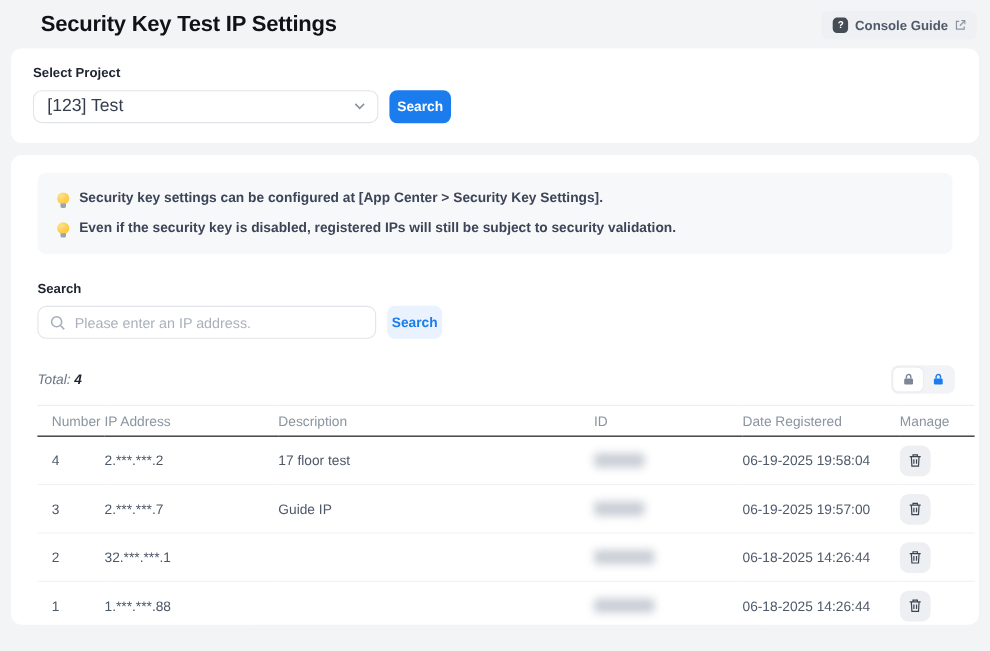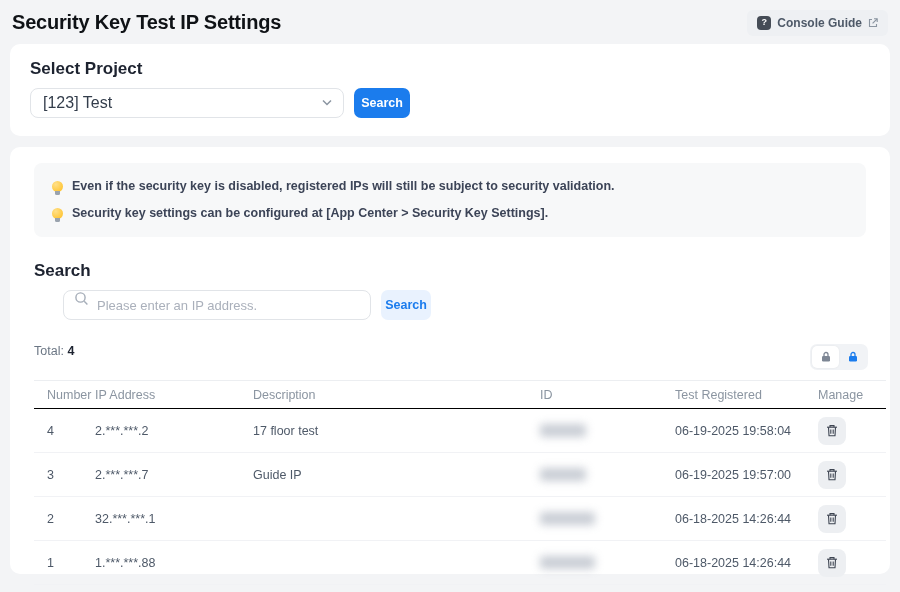--- a/index.html
+++ b/index.html
@@ -5,39 +5,39 @@
   * { margin:0; padding:0; box-sizing:border-box; }
   html,body { width:900px; height:592px; overflow:hidden; }
   body {
     background:#f3f4f6;
     font-family:"Liberation Sans", sans-serif;
     color:#333d4b;
     font-size:13px;
   }
   .page-header {
     display:flex; align-items:center; justify-content:space-between;
-    padding:9px 12px 8px 12px; height:44px;
+    padding:9px 12px 8px 12px; height:44px;margin-left:25px;
   }
   .page-title { font-size:20px; font-weight:800; color:#0f1216; letter-spacing:-0.2px; }
   .guide-btn {
     display:flex; align-items:center; gap:6px;
     background:#eef0f3; border:none; border-radius:6px;
     padding:6px 10px; font-size:12px; color:#4e5968; font-weight:600;
     cursor:pointer; font-family:inherit;
   }
   .guide-icon {
     width:14px; height:14px; border-radius:4px; background:#454c56;
     color:#fff; font-size:9px; font-weight:700; display:flex;
     align-items:center; justify-content:center; line-height:1;
   }
   .card {
     background:#fff; border-radius:10px; margin:0 10px;
   }
   .card.project-card { padding:15px 20px 18px 20px; }
-  .field-label { font-size:17px; font-weight:700; color:#1d2330; margin-bottom:9px; }
+  .field-label { font-size:12px; font-weight:700; color:#1d2330; margin-bottom:9px; }
   .project-row { display:flex; gap:10px; align-items:center; }
   .select-box {
     width:314px; height:30px; border:1px solid #e1e4e8; border-radius:8px;
     display:flex; align-items:center; justify-content:space-between;
     padding:0 10px 0 12px; background:#fff; cursor:pointer;
   }
   .select-value { color:#333d4b; font-size:16px; }
   .btn-primary {
     background:#1b7ced; color:#fff; border:none; border-radius:7px;
     font-size:12.5px; font-weight:700; cursor:pointer; font-family:inherit;
@@ -59,36 +59,37 @@
     background:radial-gradient(circle at 35% 30%, #ffe08a, #ffc83d 70%);
   }
   .bulb-icon .base {
     position:absolute; left:3px; bottom:-3px; width:5px; height:4px;
     background:#9aa3ae; border-radius:0 0 1.5px 1.5px;
   }
   .search-section { padding:24px 24px 0 24px; }
   .search-row { display:flex; align-items:center; gap:10px; }
   .search-input-wrap {
     width:308px; height:30px; border:1px solid #e1e4e8; border-radius:8px;
-    display:flex; padding:0 10px; gap:8px; background:#fff;margin-left:29px;
+    display:flex; align-items:center; padding:0 10px; gap:8px; background:#fff;
   }
   .search-input-wrap input {
     border:none; outline:none; flex:1; font-size:13px; font-family:inherit;
     color:#333d4b; background:transparent;
   }
   .search-input-wrap input::placeholder { color:#aab0bb; }
   .btn-light-search {
     background:#e9f2fe; color:#1b7ced; border:none; border-radius:7px;
     width:50px; height:30px; font-size:12.5px; font-weight:700;
     cursor:pointer; font-family:inherit;
   }
   .btn-register { margin-left:auto; width:78px; height:30px; }
   .summary-row {
-    display:flex; justify-content:space-between;
+    display:flex; align-items:center; justify-content:space-between;
     padding:24px 22px 10px 24px;
+    font-style:italic;
   }
   .total-text { font-size:12.5px; color:#6b7684; }
   .total-value { font-weight:700; color:#1d2330; }
   .lock-toggle {
     display:flex; align-items:center; background:#f1f3f6; border-radius:7px;
     padding:2px; gap:0;
   }
   .lock-seg {
     width:27px; height:22px; display:flex; align-items:center; justify-content:center;
     border:none; background:transparent; border-radius:5px; cursor:pointer;
@@ -152,28 +153,28 @@
 </div>
 
 <div class="card main-card">
 
   <div class="notice-box">
     <div class="notice-line">
       <span class="bulb-icon">
           <span class="glass"></span>
           <span class="base"></span>
         </span>
-      <span>Even if the security key is disabled, registered IPs will still be subject to security validation.</span>
+      <span>Security key settings can be configured at [App Center &gt; Security Key Settings].</span>
     </div>
     <div class="notice-line">
       <span class="bulb-icon">
           <span class="glass"></span>
           <span class="base"></span>
         </span>
-      <span>Security key settings can be configured at [App Center &gt; Security Key Settings].</span>
+      <span>Even if the security key is disabled, registered IPs will still be subject to security validation.</span>
     </div>
   </div>
 
   <div class="search-section">
     <div class="field-label">Search</div>
     <div class="search-row">
       <div class="search-input-wrap">
         <svg width="15" height="15" viewBox="0 0 15 15" fill="none" stroke="#a5adb8" stroke-width="1.4">
             <circle cx="6.5" cy="6.5" r="4.6"></circle>
             <path d="M10.2 10.2l3.2 3.2"></path>
@@ -205,21 +206,21 @@
     </div>
   </div>
 
   <table class="ip-table">
     <thead>
       <tr>
         <th class="col-number">Number</th>
         <th class="col-ip">IP Address</th>
         <th class="col-desc">Description</th>
         <th class="col-id">ID</th>
-        <th class="col-date">Test Registered</th>
+        <th class="col-date">Date Registered</th>
         <th class="col-manage">Manage</th>
       </tr>
     </thead>
     <tbody>
   <tr>
     <td class="col-number">4</td>
     <td class="col-ip">2.***.***.2</td>
     <td class="col-desc">17 floor test</td>
     <td class="col-id">
             <div class="id-blur"></div>

